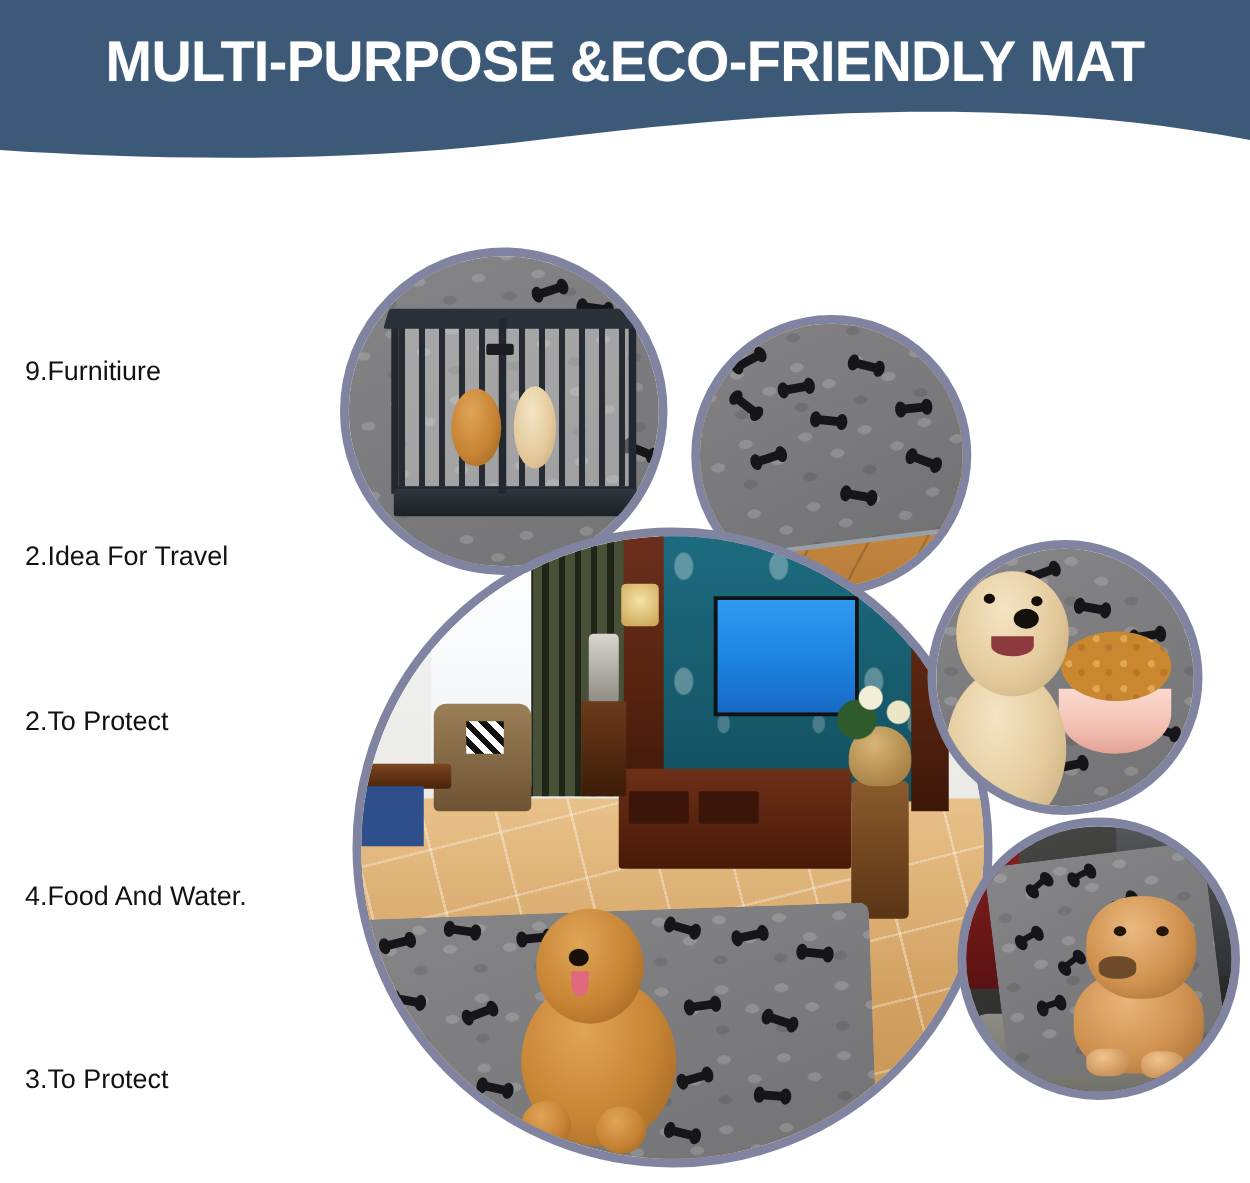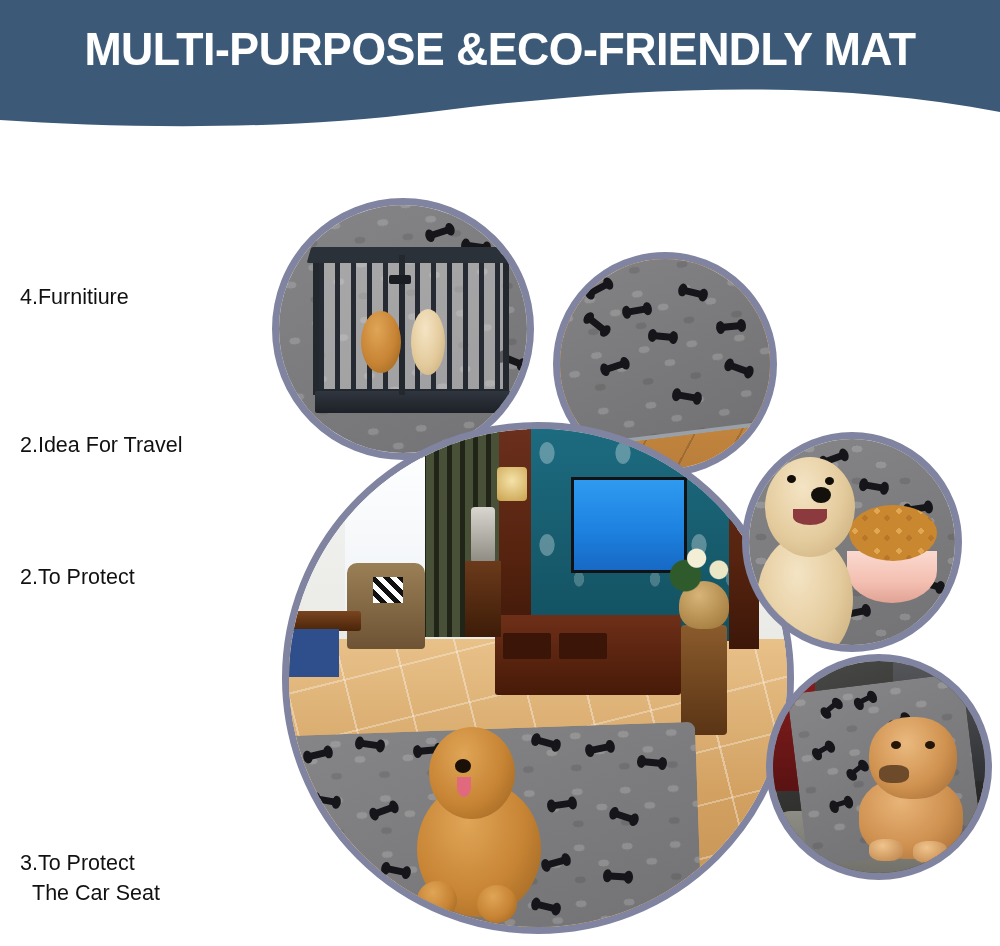--- a/index.html
+++ b/index.html
@@ -218,37 +218,37 @@
   <div id="header-banner">
     <svg width="1000" height="135" viewBox="0 0 1000 135" preserveAspectRatio="none">
       <path d="M0,0 L1000,0 L1000,112 C820,78 640,86 430,112 C280,131 120,128 0,120 Z" fill="#3c5a77"></path>
     </svg>
     <div id="header-title">MULTI-PURPOSE &amp;ECO-FRIENDLY MAT</div>
   </div>
 
   <div id="feature-list">
 
     <div class="feature-item" style="top:252px;">
-      <span>4.Furnitiure</span>
+      <span>9.Furnitiure</span>
     </div>
 
     <div class="feature-item" style="top:400px;">
       <span>2.Idea For Travel</span>
     </div>
 
     <div class="feature-item" style="top:532px;">
       <span>2.To Protect</span>
     </div>
 
     <div class="feature-item" style="top:672px;">
+      <span>4.Food And Water.</span>
     </div>
 
     <div class="feature-item" style="top:818px;">
       <span>3.To Protect</span>
-      <span class="line2">The Car Seat</span>
     </div>
 
   </div>
 
   <div id="collage">
 
     <div class="photo-circle" style="left:272px; top:198px; width:262px; height:262px;">
       <div class="scene">
 
         <div class="mat-surface" style="left:-20px; top:-10px; width:300px; height:290px; transform:rotate(-4deg);"></div>

